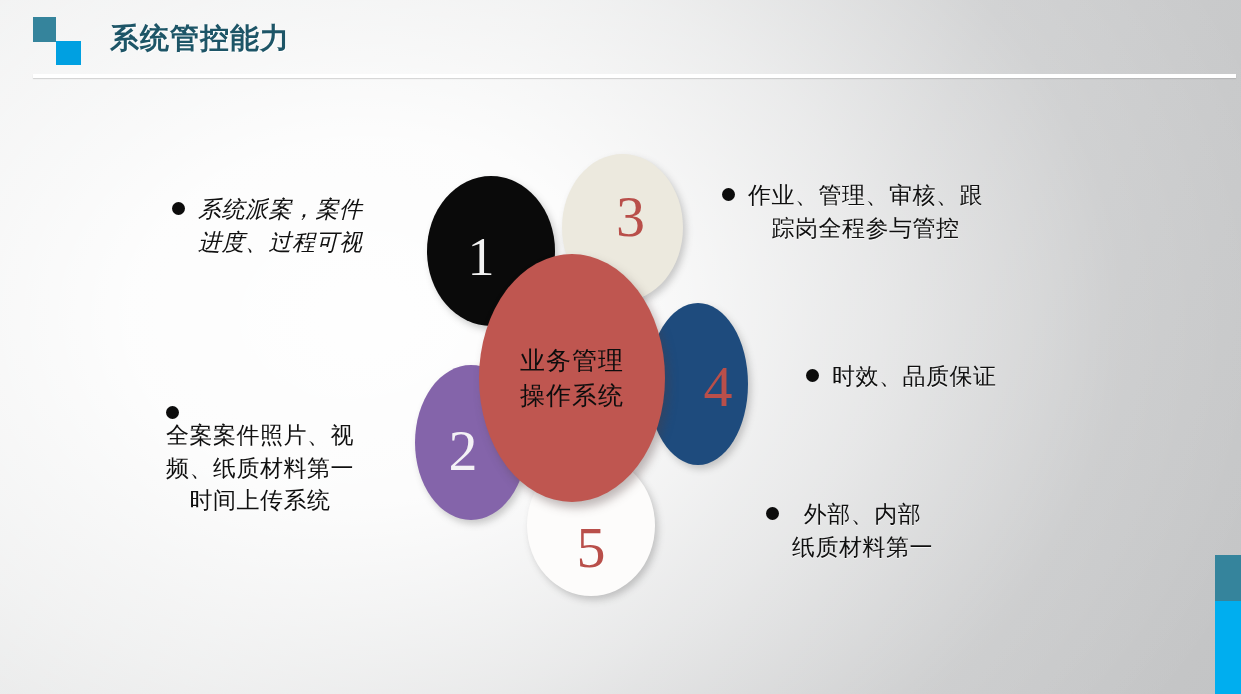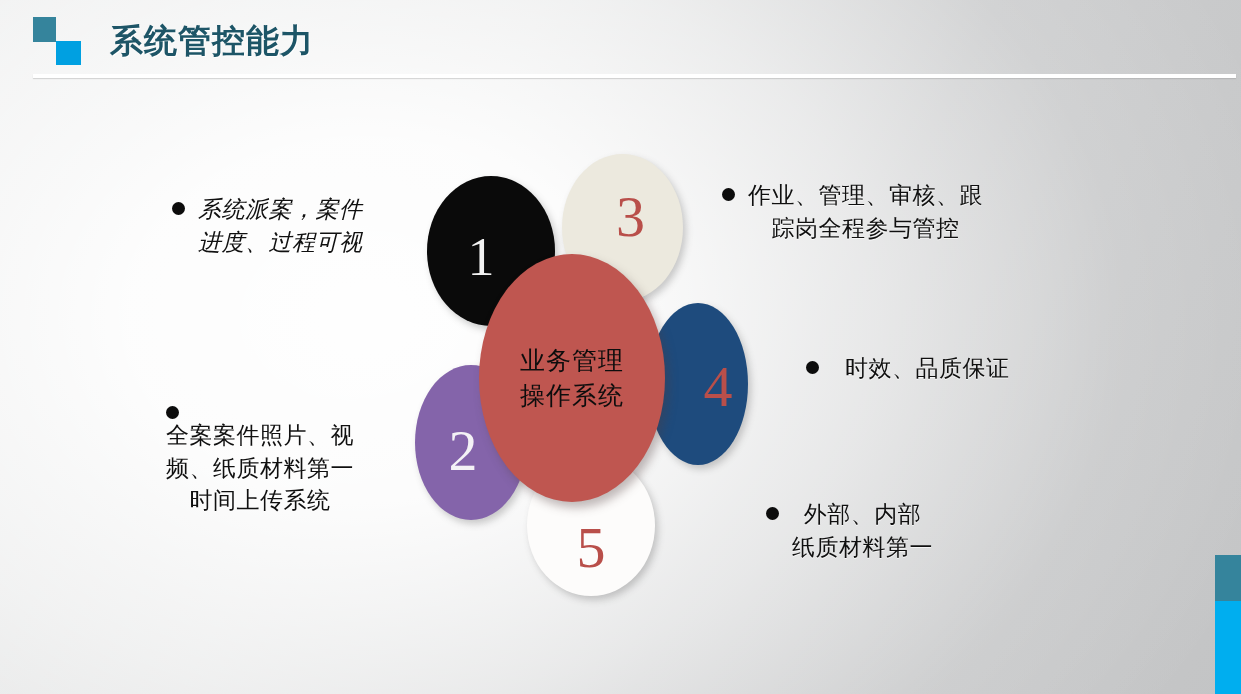--- a/index.html
+++ b/index.html
@@ -40,21 +40,21 @@
     height: 25px;
   }
   #hdr-sq-teal { left: 33px; top: 17px; background: #35849c; }
   #hdr-sq-blue { left: 56px; top: 41px; background: #00a0e1; width: 25px; height: 24px; }
 
   #slide-title {
     position: absolute;
     left: 110px;
     top: 19px;
     font-family: "DejaVu Sans", "Liberation Sans", sans-serif;
-    font-size: 33px;
+    font-size: 29px;
     font-weight: bold;
     letter-spacing: 1px;
     color: #1d5567;
     text-shadow: 1px 1px 0 rgba(255,255,255,0.85);
     white-space: nowrap;
   }
 
   #title-rule {
     position: absolute;
     left: 33px;
@@ -160,21 +160,21 @@
     color: #101010;
     letter-spacing: 0.5px;
     text-shadow: 0 1px 0 rgba(255,255,255,0.7);
     white-space: pre-line;
   }
   .txt-center { text-align: center; }
 
   #callout-1 { left: 172px; top: 193px; width: 240px; font-style: italic; }
   #callout-2 { left: 166px; top: 397px; width: 252px; flex-direction: column; }
   #callout-3 { left: 722px; top: 179px; width: 305px; }
-  #callout-4 { left: 806px; top: 352px; width: 240px; gap: 13px; }
+  #callout-4 { left: 806px; top: 360px; width: 240px; }
   #callout-5 { left: 766px; top: 498px; width: 230px; }
 </style>
 </head>
 <body>
 
 <div id="slide">
 
   <div id="slide-bg"></div>
 
   <div class="hdr-sq" id="hdr-sq-teal"></div>

